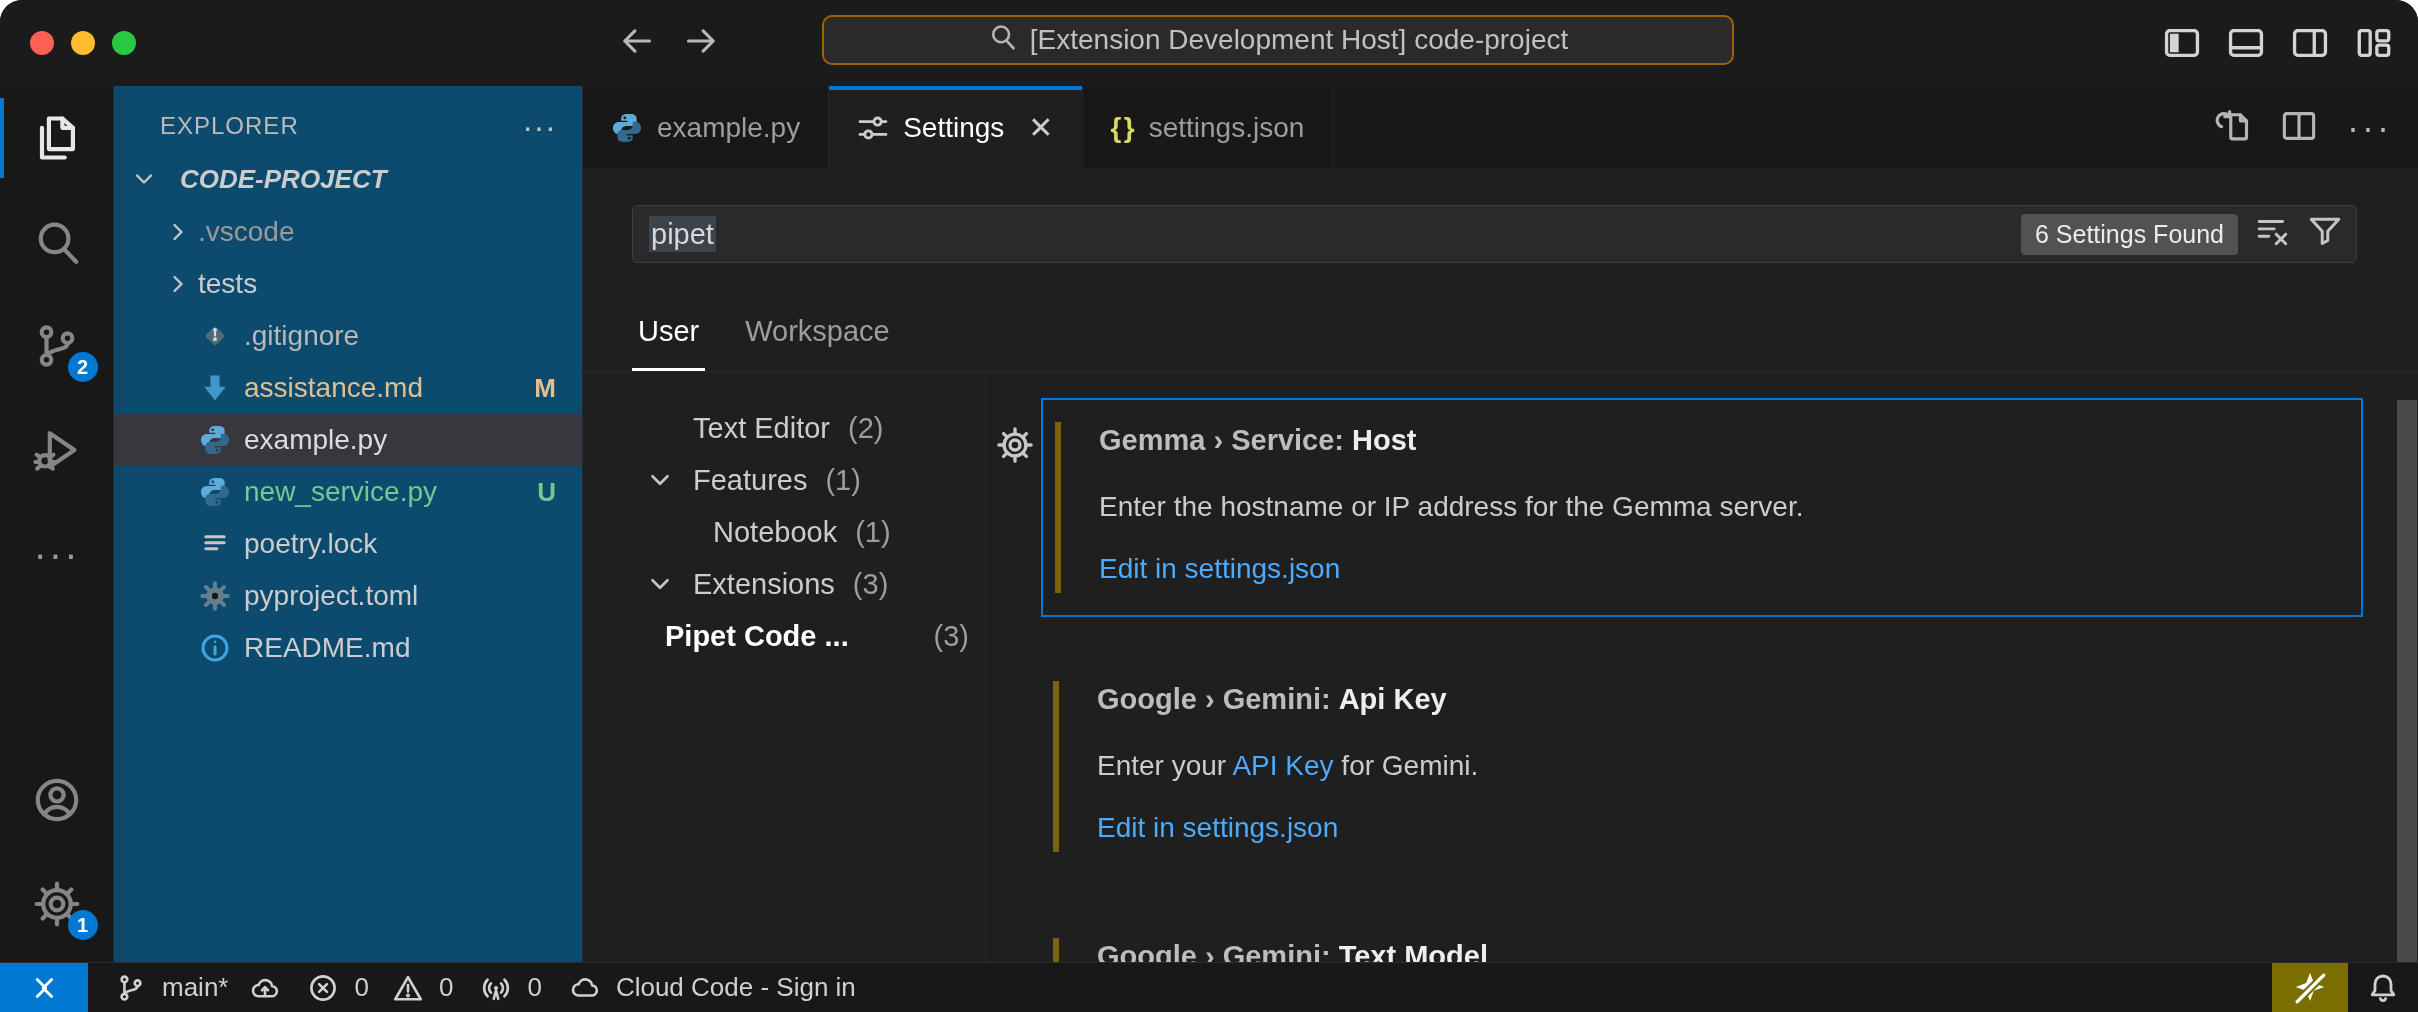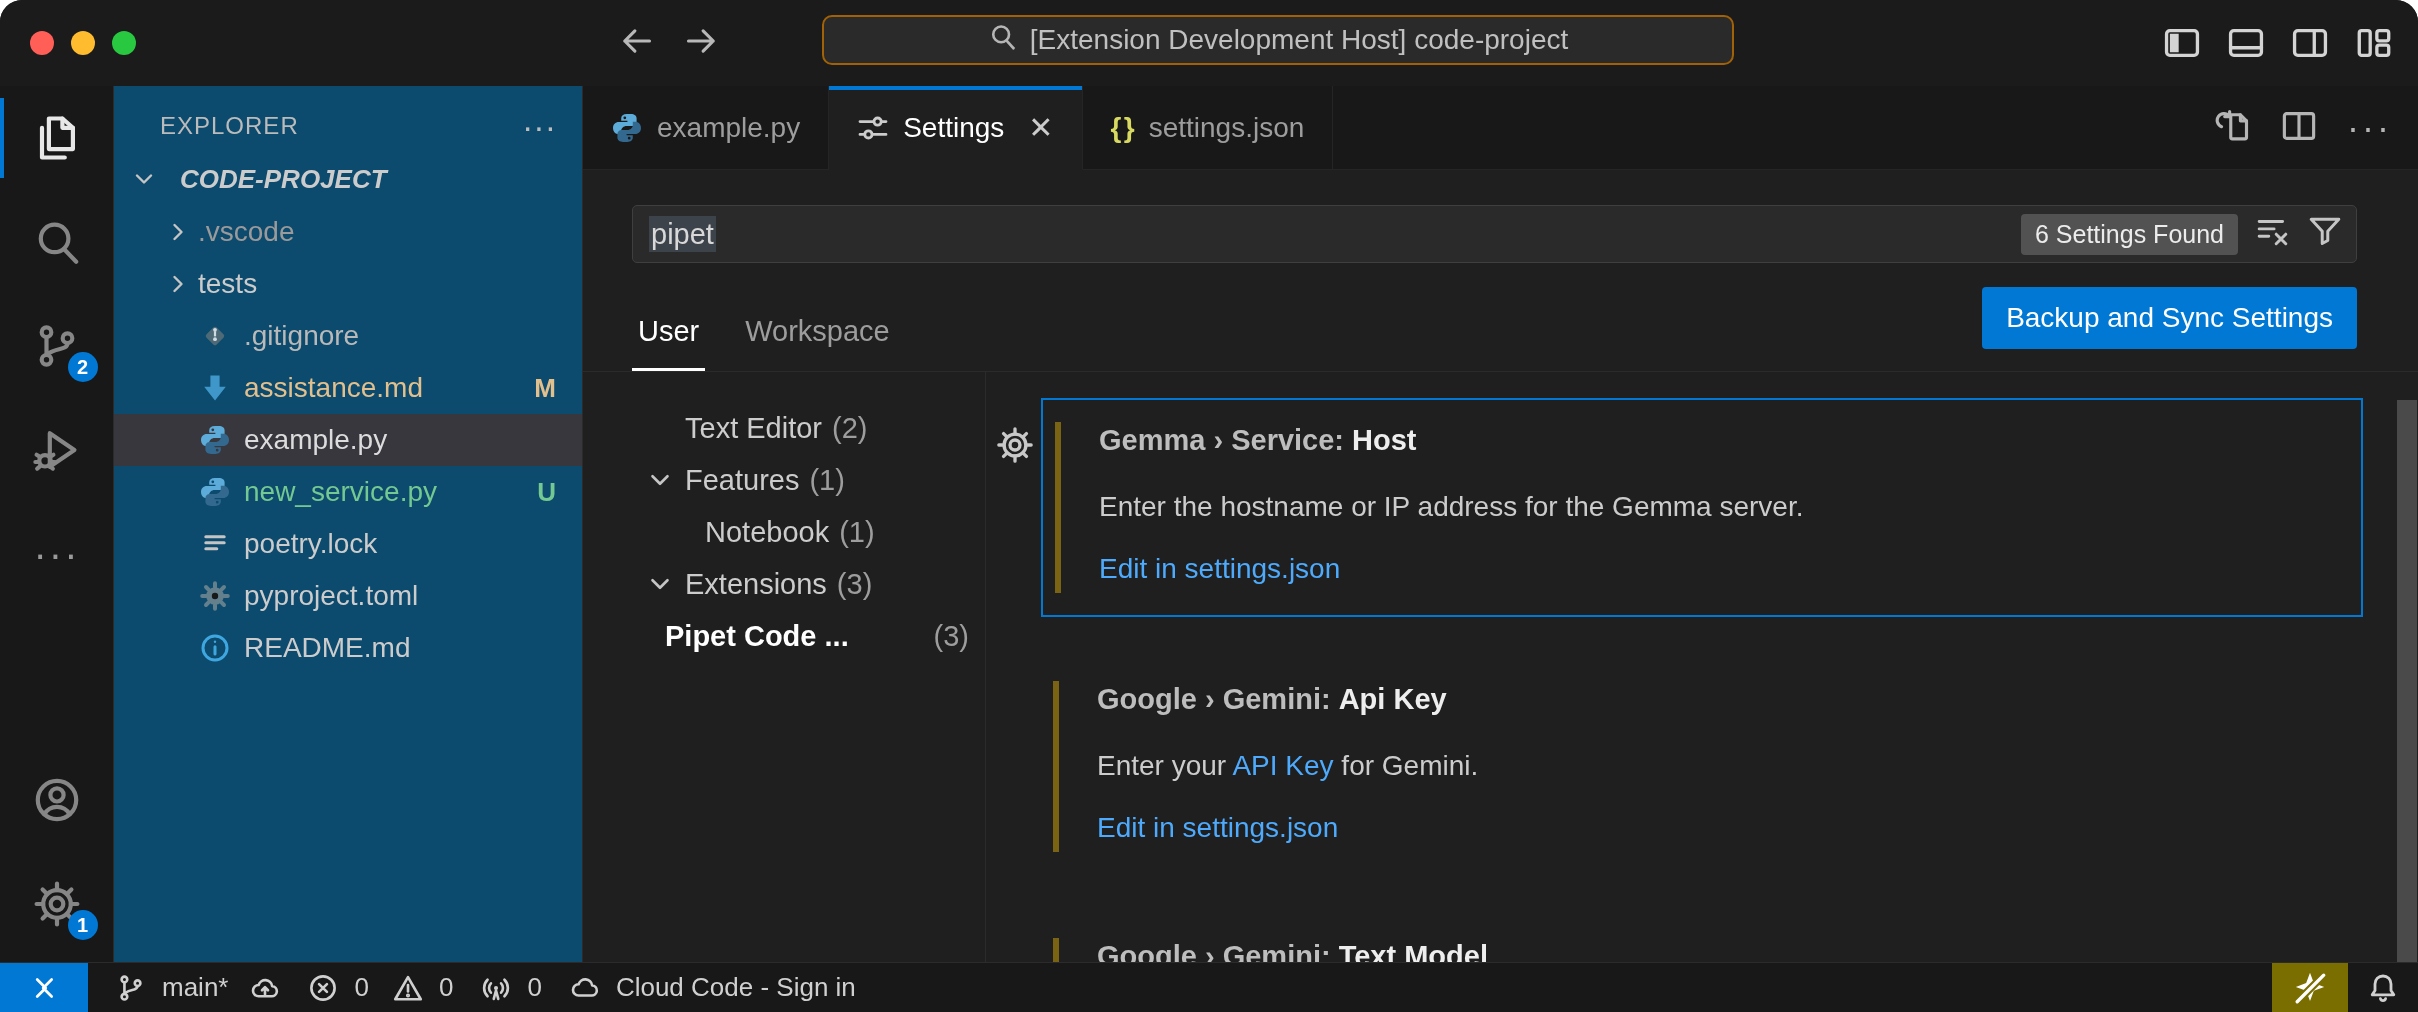--- a/index.html
+++ b/index.html
@@ -89,21 +89,21 @@
   .search-right svg{ width:34px; height:34px; color:#c5c5c5; }
   .scope-row{ height:109px; border-bottom:1px solid #2b2b2b; display:flex; align-items:flex-end;
               padding:0 61px 0 49px; position:relative; }
   .scope-tab{ font-size:29px; color:#9d9d9d; padding:0 6px 20px 6px; margin-right:34px; border-bottom:3px solid transparent; }
   .scope-tab.active{ color:#ffffff; border-bottom-color:#ffffff; }
   .sync-btn{ position:absolute; right:61px; top:24px; height:62px; padding:0 24px; background:#0078d4;
              color:#ffffff; font-size:28px; border:none; border-radius:4px; display:flex; align-items:center; }
 
   .settings-body{ flex:1; display:flex; min-height:0; overflow:hidden; }
   .toc{ width:402px; padding-top:30px; font-size:29px; flex-shrink:0; }
-  .toc-row{ height:52px; display:flex; align-items:center; padding-left:62px; padding-right:16px; color:#cccccc; }
+  .toc-row{ height:52px; display:flex; align-items:center; padding-left:62px; padding-right:16px; color:#cccccc;gap:8px; }
   .toc-chev{ width:40px; display:flex; color:#c5c5c5; }
   .toc-chev svg{ width:30px; height:30px; }
   .toc-row .count{ color:#9d9d9d; margin-left:10px; }
   .toc-row.lvl2{ padding-left:82px; }
   .toc-row.selected .toc-label{ color:#ffffff; font-weight:700; }
   .toc-row.selected .count{ margin-left:auto; }
 
   .results-list{ flex:1; padding:26px 33px 0 55px; position:relative; border-left:1px solid #2b2b2b; min-width:0; }
   .row-gear{ position:absolute; left:10px; top:54px; color:#c8c8c8; }
   .row-gear svg{ width:38px; height:38px; }
@@ -417,21 +417,20 @@
               <svg viewBox="0 0 16 16" class="stroke">
                   <path d="M1.5 2.5h13l-5.2 5.6v4.4l-2.6 1.4V8.1z"></path>
                 </svg>
             </span>
           </span>
         </div>
 
         <div class="scope-row">
           <span class="scope-tab active">User</span>
           <span class="scope-tab">Workspace</span>
-          <button class="sync-btn">Backup and Sync Settings</button>
         </div>
 
         <div class="settings-body">
           <div class="toc">
             <div class="toc-row">
               <span class="toc-chev"></span>
               <span class="toc-label">Text Editor</span>
               <span class="count">(2)</span>
             </div>
             <div class="toc-row">

